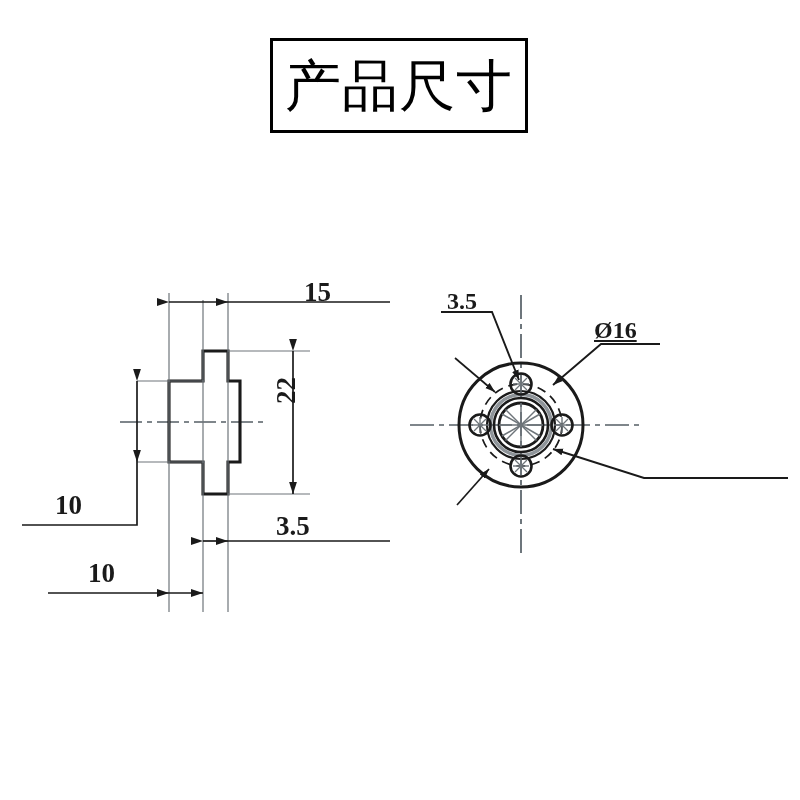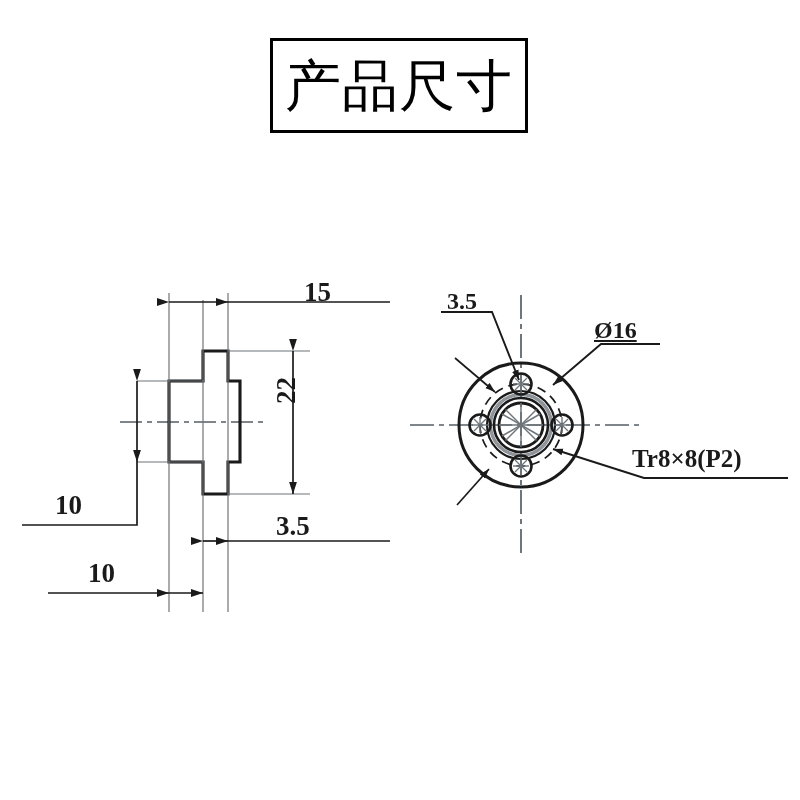--- a/index.html
+++ b/index.html
@@ -213,15 +213,14 @@
   <div class="dim dim-35a">3.5</div>
 
   <div class="dim dim-10a">10</div>
 
   <div class="dim dim-10b">10</div>
 
   <div class="dim dim-35b">3.5</div>
 
   <div class="dim dim-d16">Ø16</div>
 
-  <div class="dim dim-tr">Tr8×8(P2)</div>
 
 </div>
 
 </body></html>

